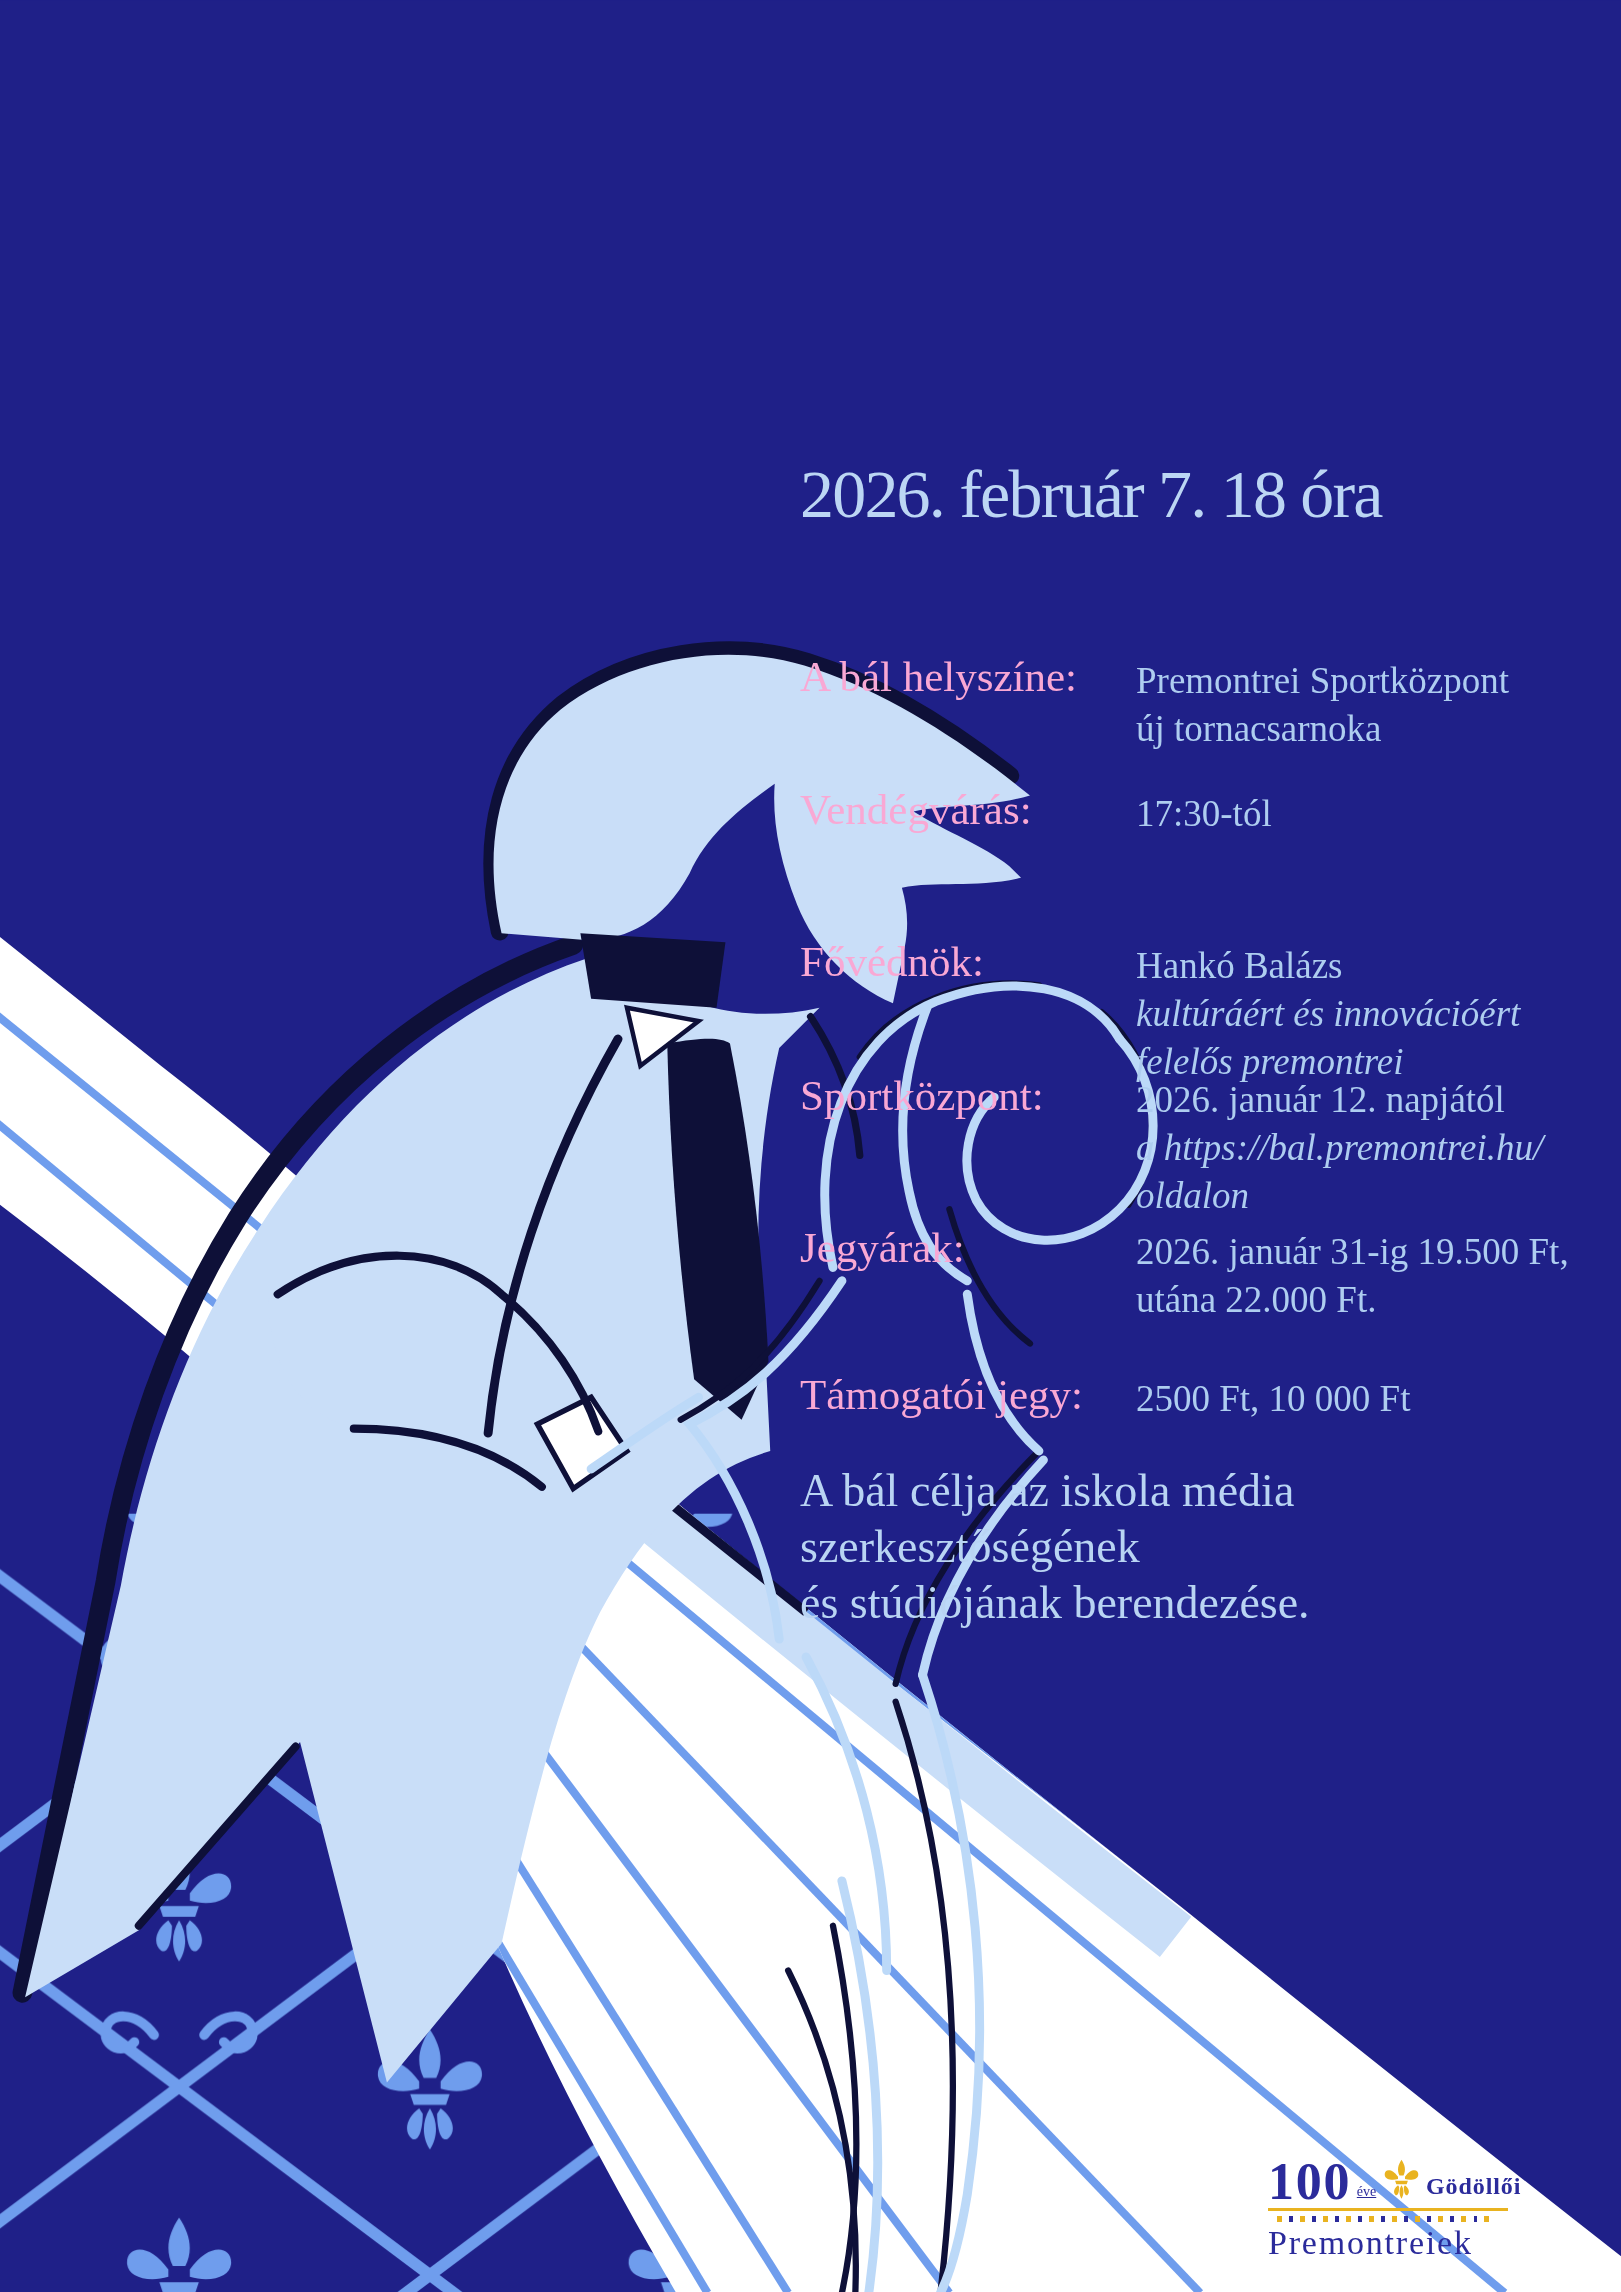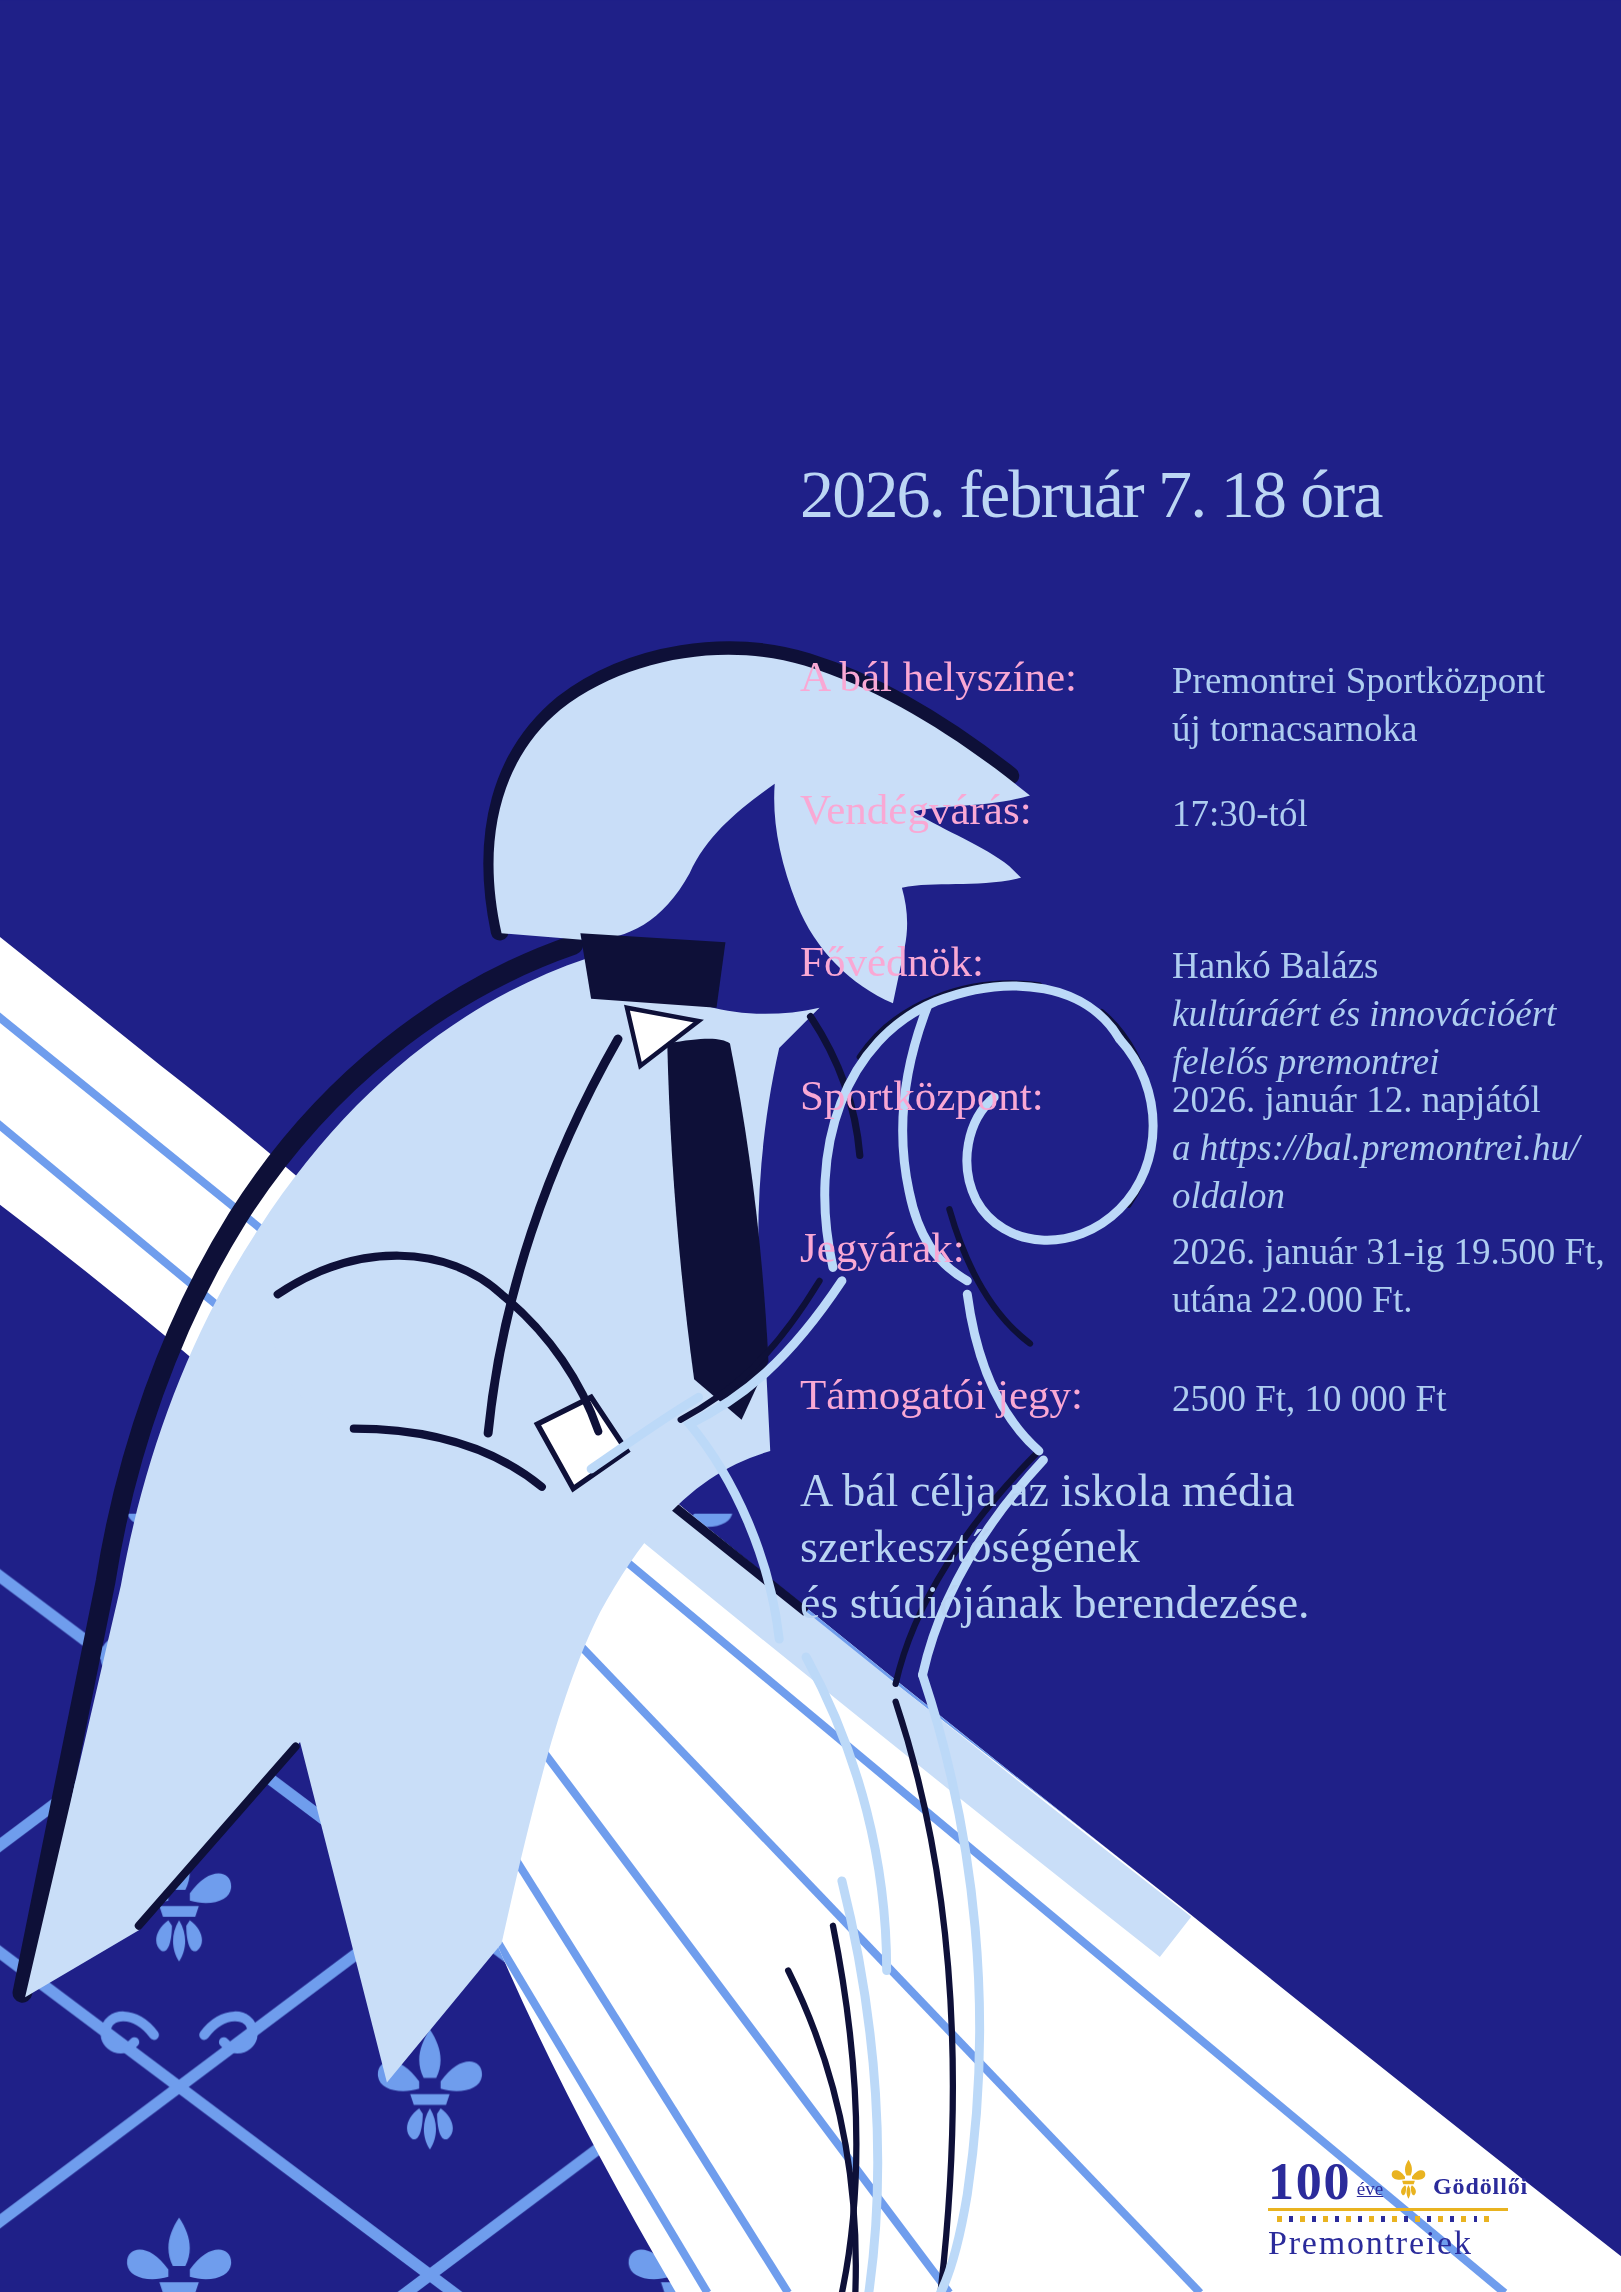--- a/index.html
+++ b/index.html
@@ -20,34 +20,34 @@
   #date{
     left:800px;top:455px;font-size:68px;letter-spacing:-1.8px;white-space:nowrap;
     color:#bcd6f4;
   }
   .row{position:absolute;left:800px;width:822px;}
   .row .lbl{
     position:absolute;left:0;top:0;font-size:43px;color:#f9a8d4;white-space:nowrap;
   }
   .row .val{
     position:absolute;left:336px;top:4.5px;font-size:37px;line-height:48px;
-    color:#aecdf0;white-space:nowrap;margin-left:36px;
+    color:#aecdf0;white-space:nowrap;
   }
   .val span{display:block;}
   .it{font-style:italic;}
   #purpose{
     left:800px;top:1463px;font-size:46px;line-height:56px;color:#b9d4f3;
   }
   #logo{
     position:absolute;left:1268px;top:2151px;width:269px;
     font-family:"Liberation Serif","DejaVu Serif",serif;
   }
   #logo .top{display:flex;align-items:flex-end;}
   #logo .n100{font-size:52px;font-weight:bold;color:#2b2b9b;line-height:47px;letter-spacing:1.8px;}
-  #logo .eve{font-size:19px;color:#2b2b9b;margin:0 3.6px 5.4px 5.4px;text-decoration:underline;}
+  #logo .eve{font-size:14px;color:#2b2b9b;margin:0 3.6px 5.4px 5.4px;text-decoration:underline;}
   #logo .city{font-size:24px;font-weight:bold;color:#2b2b9b;margin:0 0 5.4px 3.6px;letter-spacing:0.9px;}
   #logo .goldline{width:240px;height:3.6px;background:#e9b320;margin-top:2.7px;}
   #logo .micro{
     width:215px;height:6.3px;margin:4.5px 0 1.8px 9px;
     background:repeating-linear-gradient(90deg,#e9b320 0 5.4px,transparent 5.4px 12.5px,#2b2b9b 12.5px 16px,transparent 16px 23px);
   }
   #logo .name{font-size:34px;font-weight:normal;color:#2b2b9b;letter-spacing:1.8px;}
   #logo svg{margin:0 1.8px -1.8px 1.8px;}
 </style>
 </head>

